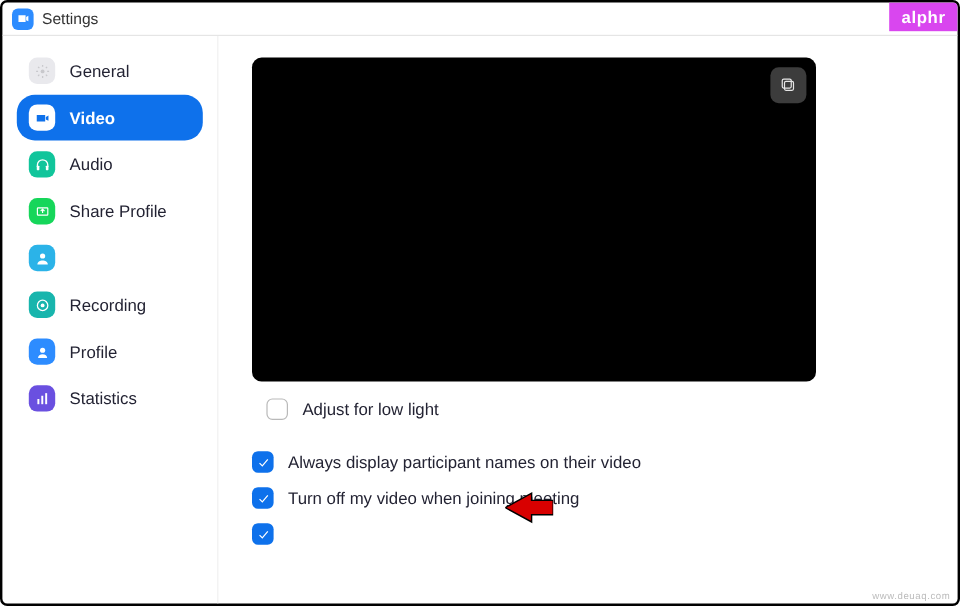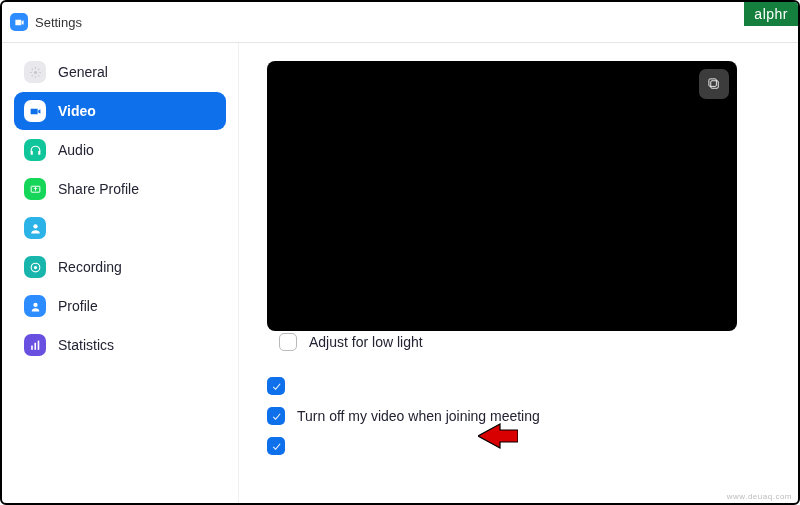--- a/index.html
+++ b/index.html
@@ -1,34 +1,34 @@
 <!DOCTYPE html>
 <html><head>
 <meta charset="utf-8">
 <style>
   * { box-sizing: border-box; margin: 0; padding: 0; }
   html, body { width: 800px; height: 505px; font-family: -apple-system, BlinkMacSystemFont, "Segoe UI", Arial, sans-serif; background: #fff; }
   .frame { position: relative; width: 800px; height: 505px; border: 2px solid #000; border-radius: 6px; overflow: hidden; background: #fff; }
-  .titlebar { display: flex; align-items: center; height: 41px; padding: 0 8px; border-bottom: 1px solid #e5e5e5; font-size: 13px; color: #333; }
+  .titlebar { display: flex; align-items: center; height: 28px; padding: 0 8px; border-bottom: 1px solid #e5e5e5; font-size: 13px; color: #333; }
   .app-icon { width: 18px; height: 18px; background: #2d8cff; border-radius: 5px; margin-right: 7px; display: flex; align-items: center; justify-content: center; }
   .app-icon svg { width: 11px; height: 11px; fill: #fff; }
   .close-x { position: absolute; top: 4px; right: 10px; font-size: 20px; color: #444; }
-  .watermark { position: absolute; top: 0; right: 0; background: #15803d; color: #fff; font-size: 14px; font-weight: 400; padding: 4px 10px; z-index: 10; letter-spacing: 0.5px; }
+  .watermark { position: absolute; top: 0; right: 0; background: #d946ef; color: #fff; font-size: 14px; font-weight: 700; padding: 4px 10px; z-index: 10; letter-spacing: 0.5px; }
   .body { display: flex; height: calc(100% - 28px); }
-  .sidebar { width: 237px; padding: 10px 12px 0 12px; border-right: 1px solid #f0f0f0; text-align: center; }
+  .sidebar { width: 180px; padding: 10px 12px 0 12px; border-right: 1px solid #f0f0f0; text-align: center; }
   .sidebar-item { display: flex; align-items: center; height: 38px; padding: 0 10px; border-radius: 9px; cursor: pointer; font-size: 14px; color: #232333; margin-bottom: 1px; }
-  .sidebar-item.active { background: #0e71eb; color: #fff; font-weight: 600; }
+  .sidebar-item.active { background: #0e71eb; color: #fff; font-weight: 600; border-radius: 15px; }
   .sidebar-item .icon { width: 22px; height: 22px; border-radius: 7px; margin-right: 12px; display: flex; align-items: center; justify-content: center; flex-shrink: 0; }
   .sidebar-item .icon svg { width: 13px; height: 13px; }
   .main { flex: 1; padding: 18px 14px 0 28px; position: relative; overflow: hidden; }
   .preview { width: 470px; height: 270px; background: #000; border-radius: 8px; position: relative; }
   .preview-action { position: absolute; top: 8px; right: 8px; width: 30px; height: 30px; background: rgba(70,70,70,0.85); border-radius: 7px; display: flex; align-items: center; justify-content: center; }
   .preview-action svg { width: 15px; height: 15px; stroke: #e6e6e6; fill: none; stroke-width: 1.6; }
   .row { display: flex; align-items: center; font-size: 14px; color: #232333; }
-  .row.lowlight { margin: 2px 0 0 12px; }
+  .row.lowlight { margin: 14px 0 0 12px; }
   .options { margin-top: 26px; }
   .options .row { margin-bottom: 12px; }
   .chk { width: 18px; height: 18px; border-radius: 5px; margin-right: 12px; display: flex; align-items: center; justify-content: center; flex-shrink: 0; }
   .chk.on { background: #0e71eb; }
   .chk.off { border: 1.5px solid #b9b9b9; background: #fff; }
   .chk.on svg { width: 11px; height: 11px; stroke: #fff; stroke-width: 2.2; fill: none; }
   .arrow { position: absolute; left: 239px; top: 378px; }
   .arrow svg { width: 40px; height: 30px; }
   .srcmark { position: absolute; right: 6px; bottom: 2px; font-size: 8px; color: #bbb; letter-spacing: 0.5px; }
 </style>
@@ -139,20 +139,21 @@
         <span>Adjust for low light</span>
       </div>
 
       <div class="options" id="options">
           <div class="row">
             <span class="chk on">
               <svg viewBox="0 0 24 24">
                 <polyline points="5 13 10 18 20 6"></polyline>
               </svg>
             </span>
+            <span>Always display participant names on their video</span>
           </div>
           <div class="row">
             <span class="chk on">
               <svg viewBox="0 0 24 24">
                 <polyline points="5 13 10 18 20 6"></polyline>
               </svg>
             </span>
             <span>Turn off my video when joining meeting</span>
           </div>
           <div class="row">

